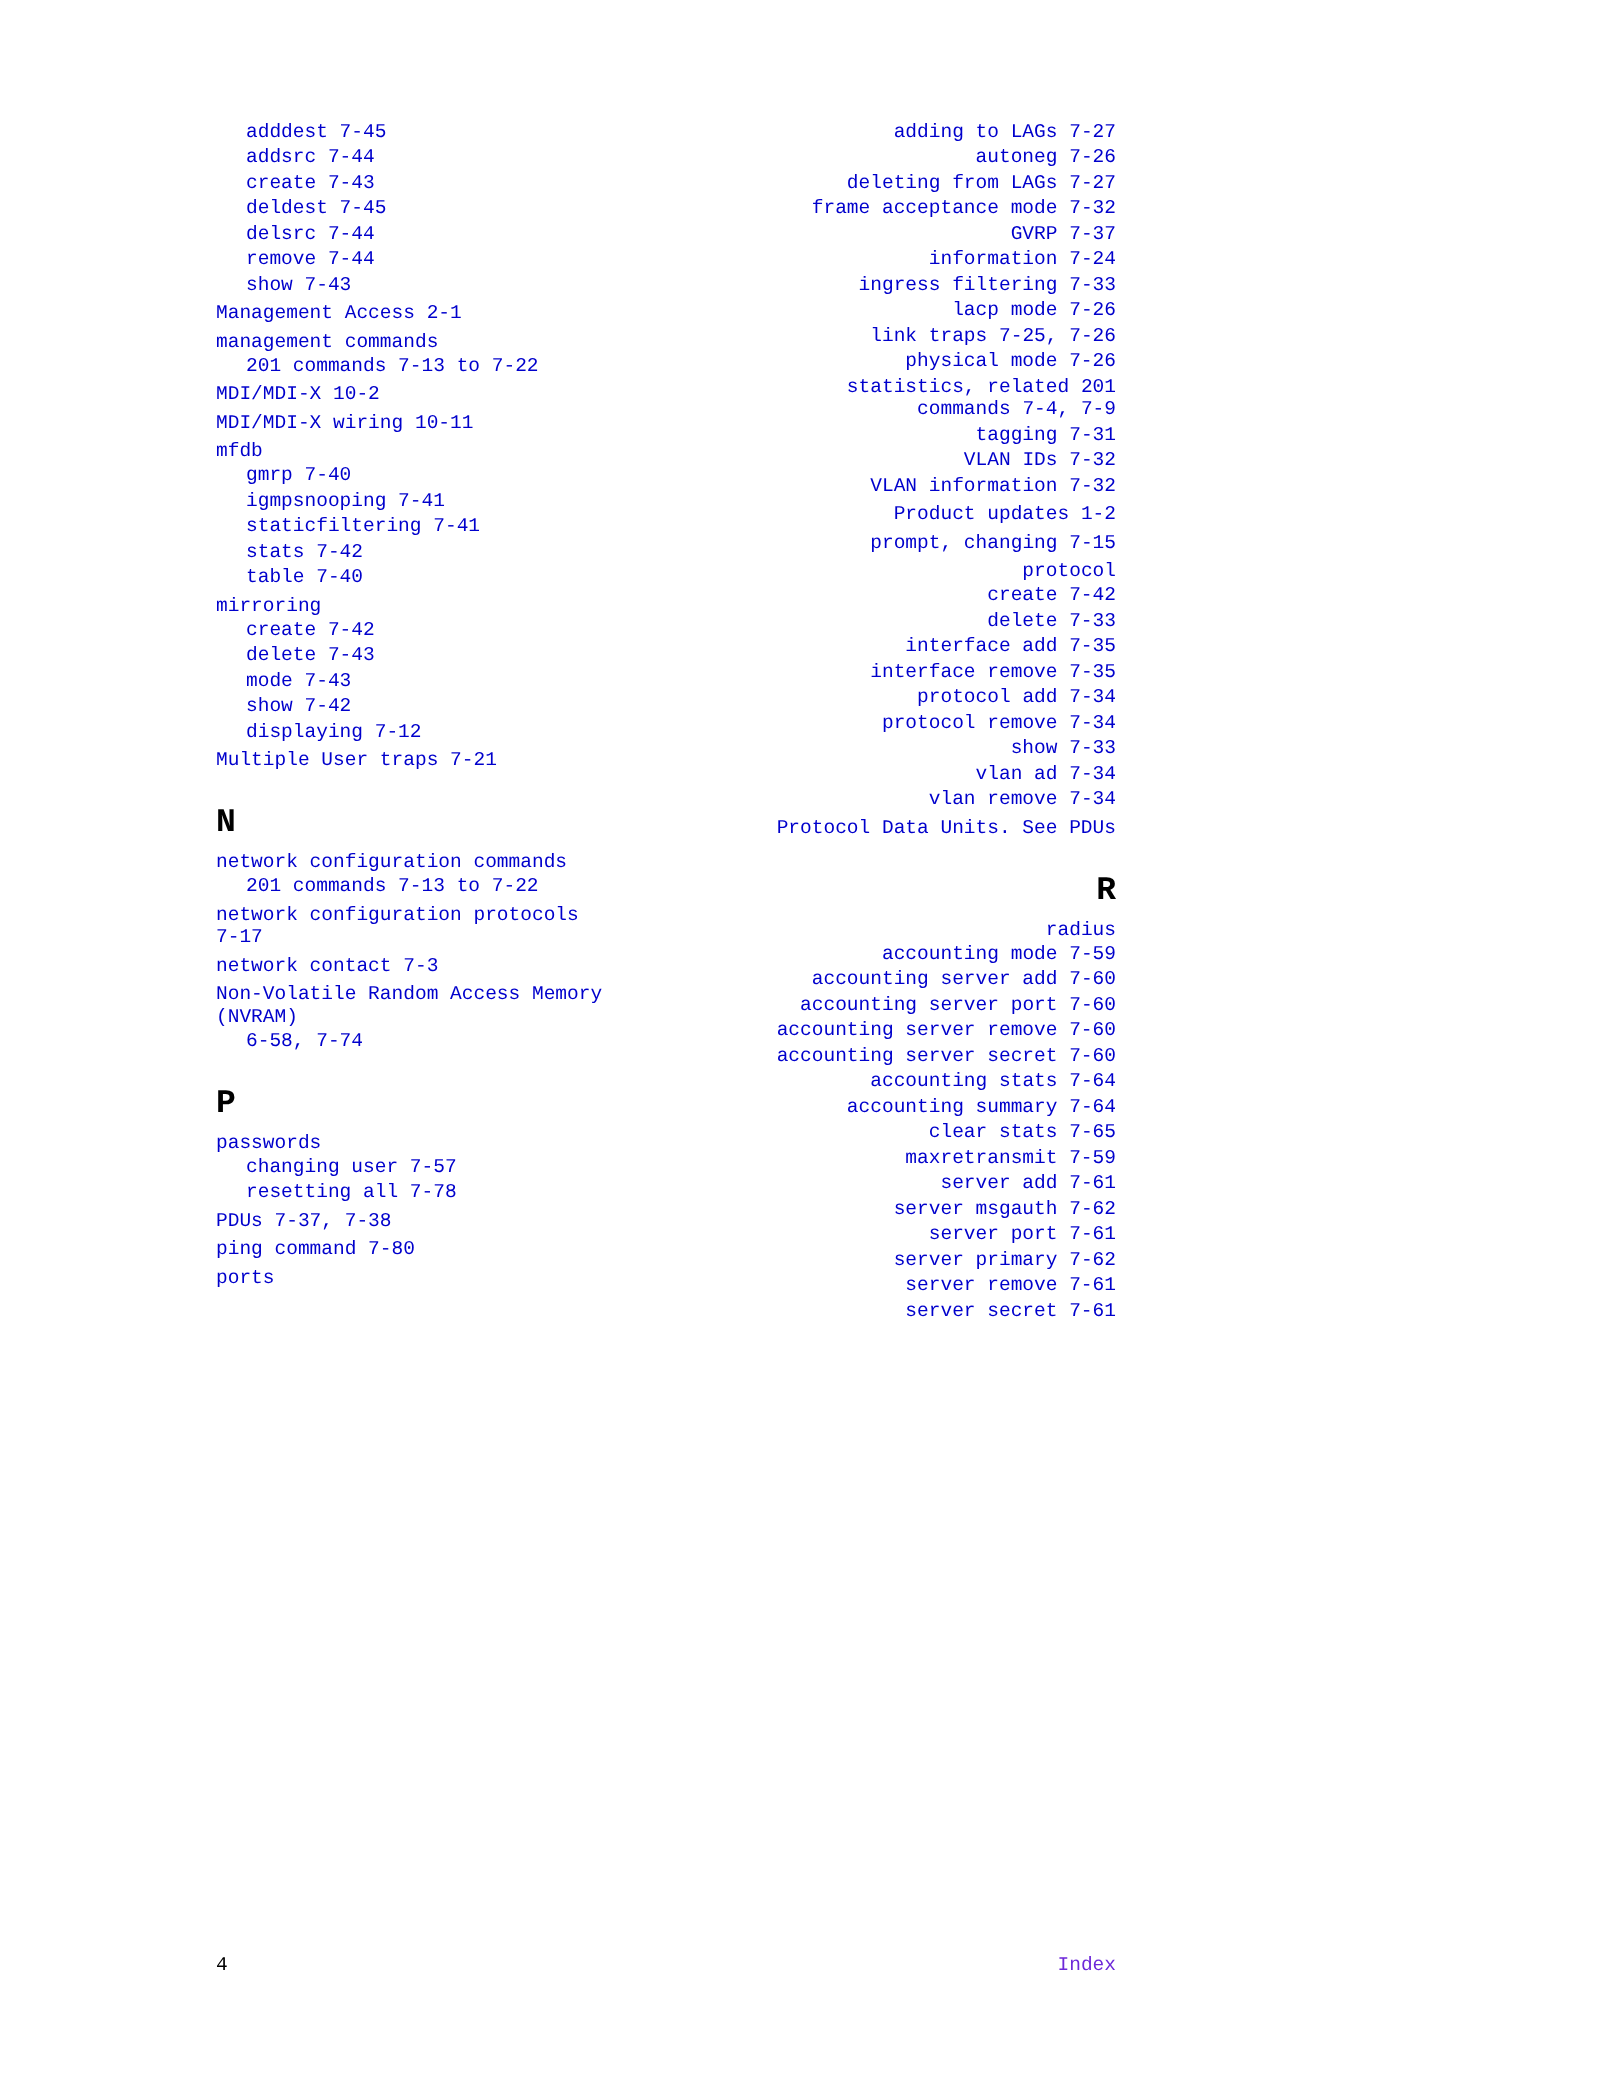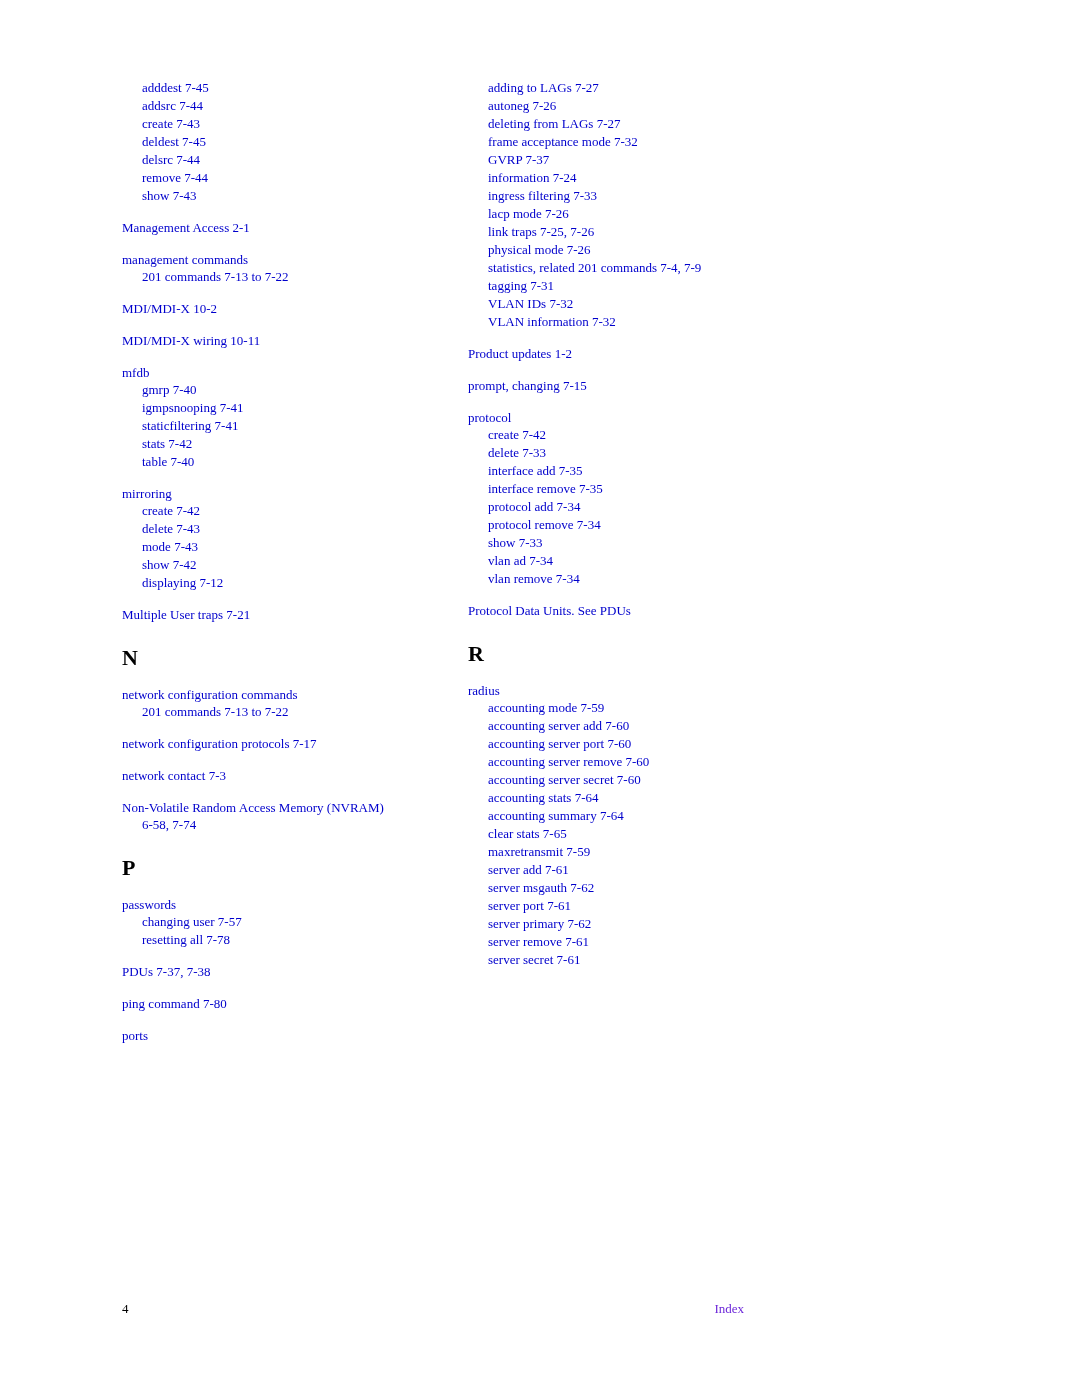--- a/index.html
+++ b/index.html
@@ -8,52 +8,54 @@
       font-family: Times New Roman, Times, serif;
       font-size: 13px;
       color: #0000cc;
       width: 1080px;
       min-height: 1397px;
       position: relative;
     }
     .page {
       width: 864px;
       min-height: 1397px;
-      padding: 80px 60px 80px 62px;
+      padding: 80px 60px 80px 84px;
       display: flex;
       flex-direction: column;
+      font-family: Liberation Mono, monospace;
     }
     .columns {
       display: flex;
       flex-direction: row;
       gap: 0px;
       flex: 1;
     }
     .col {
       flex: 1;
       padding-right: 30px;
     }
     .col:first-child {
       padding-left: 60px;
     }
     .col:last-child {
       padding-left: 40px;
       padding-right: 60px;
+      text-align: right;
     }
 
     .entry { margin-bottom: 2px; }
     .entry a, .link { color: #0000cc; text-decoration: none; }
     .section-header {
       font-size: 22px;
       font-weight: bold;
       color: #000000;
       margin-top: 22px;
       margin-bottom: 6px;
     }
-    .top-level { margin-top: 16px; margin-bottom: 1px; }
+    .top-level { margin-top: 4px; margin-bottom: 1px; }
     .indent1 { padding-left: 20px; }
     .footer {
       display: flex;
       justify-content: space-between;
       margin-top: 40px;
       padding: 0 60px;
       color: #000000;
       font-size: 13px;
     }
     .footer-page { color: #000000; }

